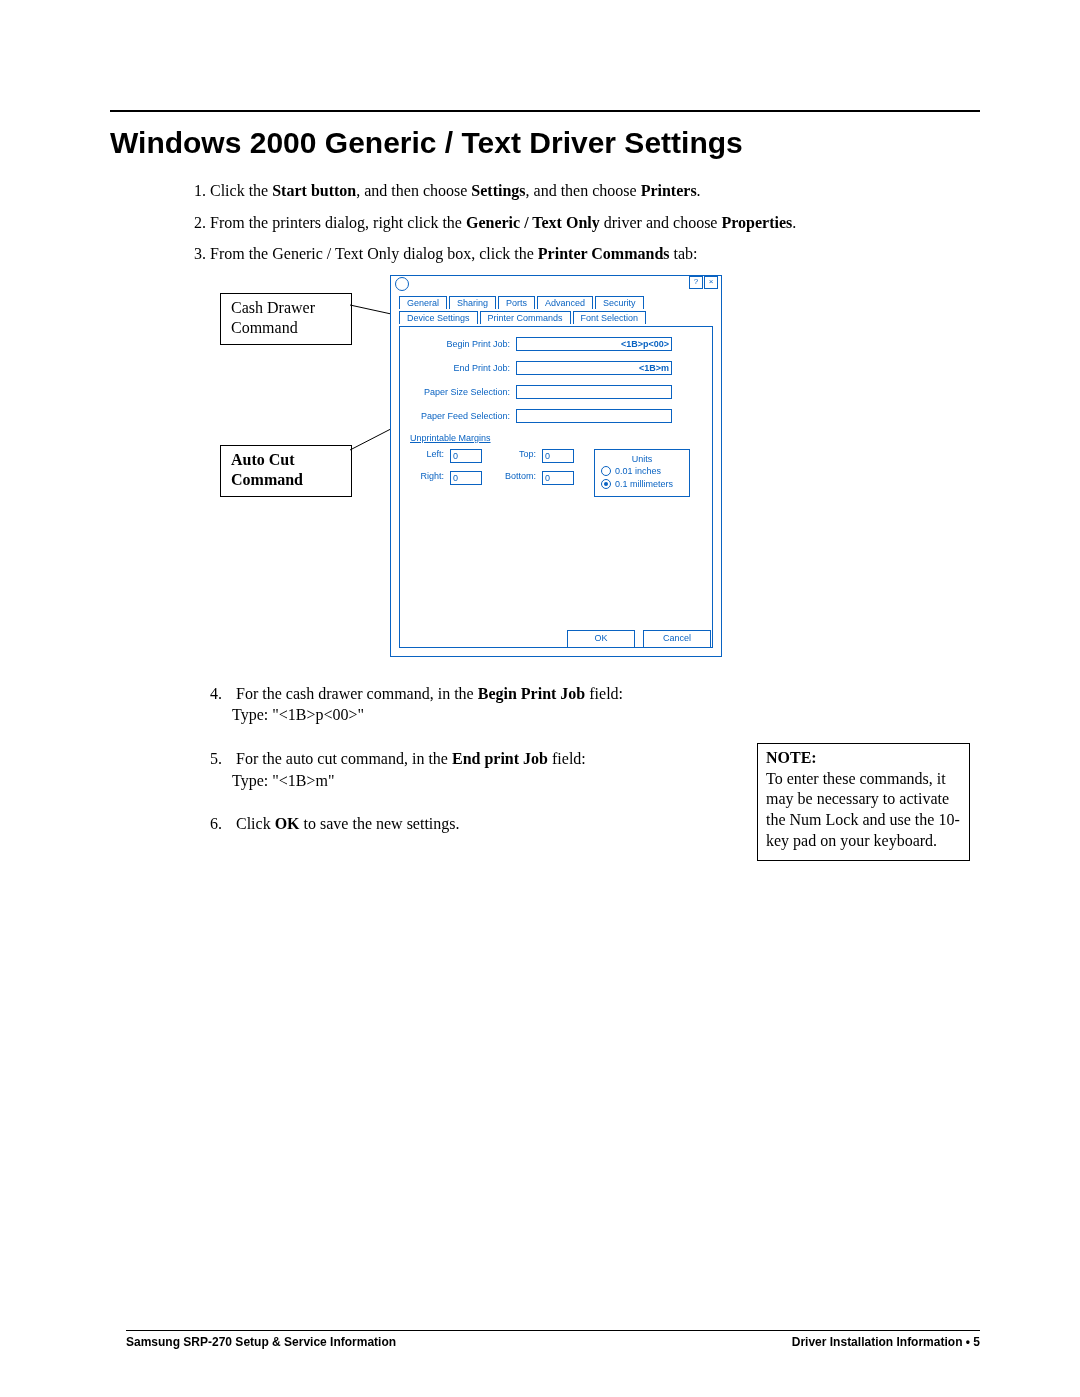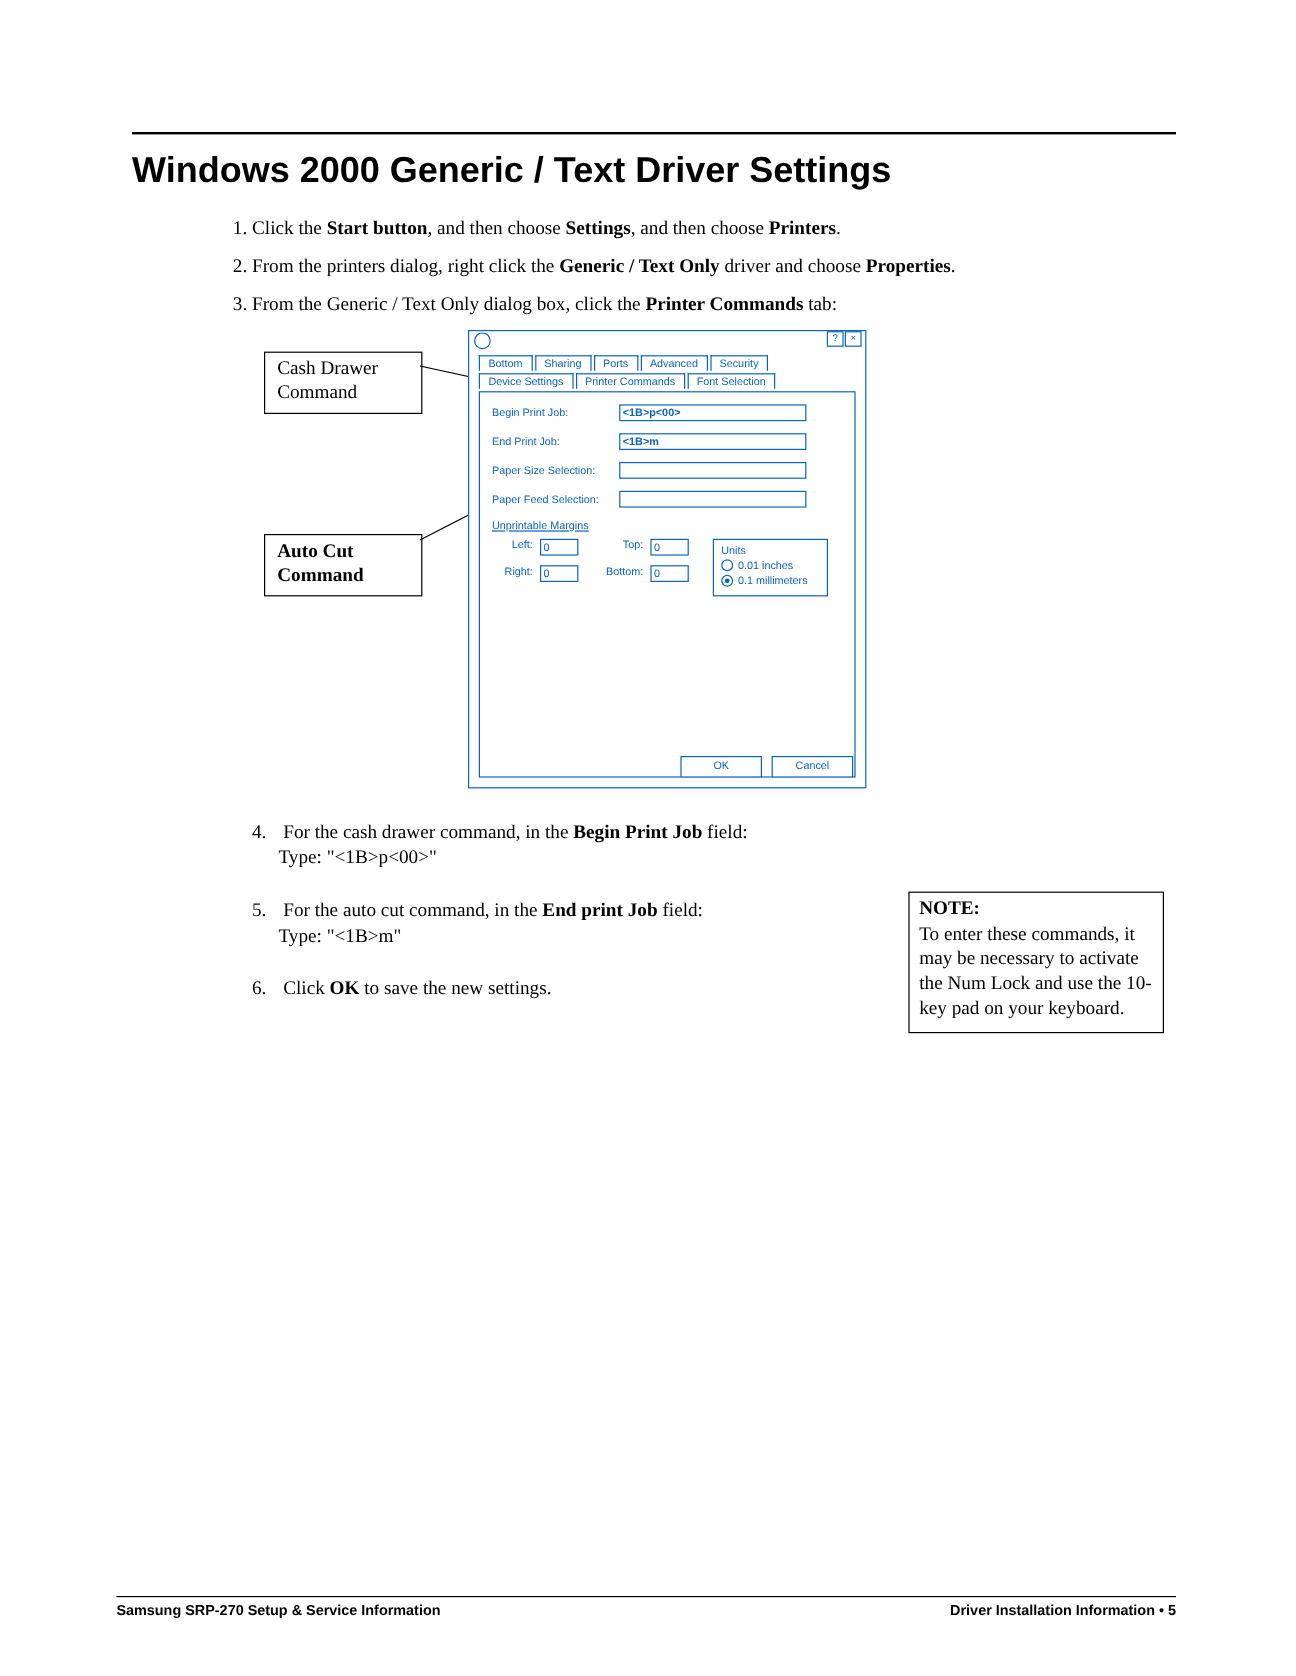--- a/index.html
+++ b/index.html
@@ -94,39 +94,39 @@
   padding: 1px 7px;
   white-space: nowrap;
   background: #fff;
 }
 .tab-panel {
   border: 1px solid #0a63c2;
   height: 300px;
   padding: 10px 10px;
   position: relative;
 }
-.form-line { display: flex; align-items: center; gap: 6px; margin-bottom: 10px; }
+.form-line { display: flex; align-items: center; gap: 6px; margin-bottom: 10px; text-align: right; }
 .form-label { width: 100px; }
 .form-input {
   border: 1px solid #0a63c2;
   height: 12px;
   width: 150px;
   font-size: 9px;
   padding: 0 2px;
   line-height: 12px;
   overflow: hidden;
   color: #0a63c2;
   font-weight: bold;
 }
 .group-title { text-decoration: underline; margin-bottom: 6px; }
 .margins-block { display: flex; gap: 20px; }
 .margins-col .mrow { display: flex; gap: 6px; margin-bottom: 8px; }
 .mlabel { width: 34px; text-align: right; }
 .small-input { width: 26px; height: 12px; border: 1px solid #0a63c2; font-size: 9px; padding: 0 2px; line-height: 12px; color:#0a63c2; }
-.units-box { border: 1px solid #0a63c2; padding: 4px 6px; width: 82px; }
+.units-box { border: 1px solid #0a63c2; padding: 4px 6px; width: 82px; text-align: center; }
 .radio { display: flex; align-items: center; gap: 4px; margin-bottom: 3px; }
 .radio-circle { width: 8px; height: 8px; border: 1px solid #0a63c2; border-radius: 50%; display: inline-flex; align-items: center; justify-content: center; }
 .radio-dot { width: 4px; height: 4px; background: #0a63c2; border-radius: 50%; }
 .dialog-footer {
   position: absolute;
   right: 10px;
   bottom: 8px;
   display: flex;
   gap: 8px;
 }
@@ -162,21 +162,21 @@
   width: 195px;
   border: 1px solid #000;
   padding: 4px 8px 8px 8px;
   font-size: 16px;
   line-height: 1.3;
 }
 .note-title { font-weight: bold; }
 
 .page-footer {
   position: absolute;
-  left: 97px;
+  left: 126px;
   right: 100px;
   bottom: 48px;
   text-align: right;
 }
 .page-footer .hr { border-top: 1px solid #000; margin-bottom: 4px; }
 .page-footer .row {
   display: flex;
   justify-content: space-between;
   font-family: Arial, Helvetica, sans-serif;
   font-size: 12px;
@@ -218,21 +218,21 @@
     </svg>
 
     <div class="dialog">
       <div class="titlebar">
         <span class="sysicon"></span>
         <span class="winbtn">?</span>
         <span class="winbtn">×</span>
       </div>
       <div class="tabs-area">
         <div class="tab-row">
-          <div class="tab">Bottom</div>
+          <div class="tab">General</div>
           <div class="tab">Sharing</div>
           <div class="tab">Ports</div>
           <div class="tab">Advanced</div>
           <div class="tab">Security</div>
         </div>
         <div class="tab-row">
           <div class="tab">Device Settings</div>
           <div class="tab">Printer Commands</div>
           <div class="tab">Font Selection</div>
         </div>

